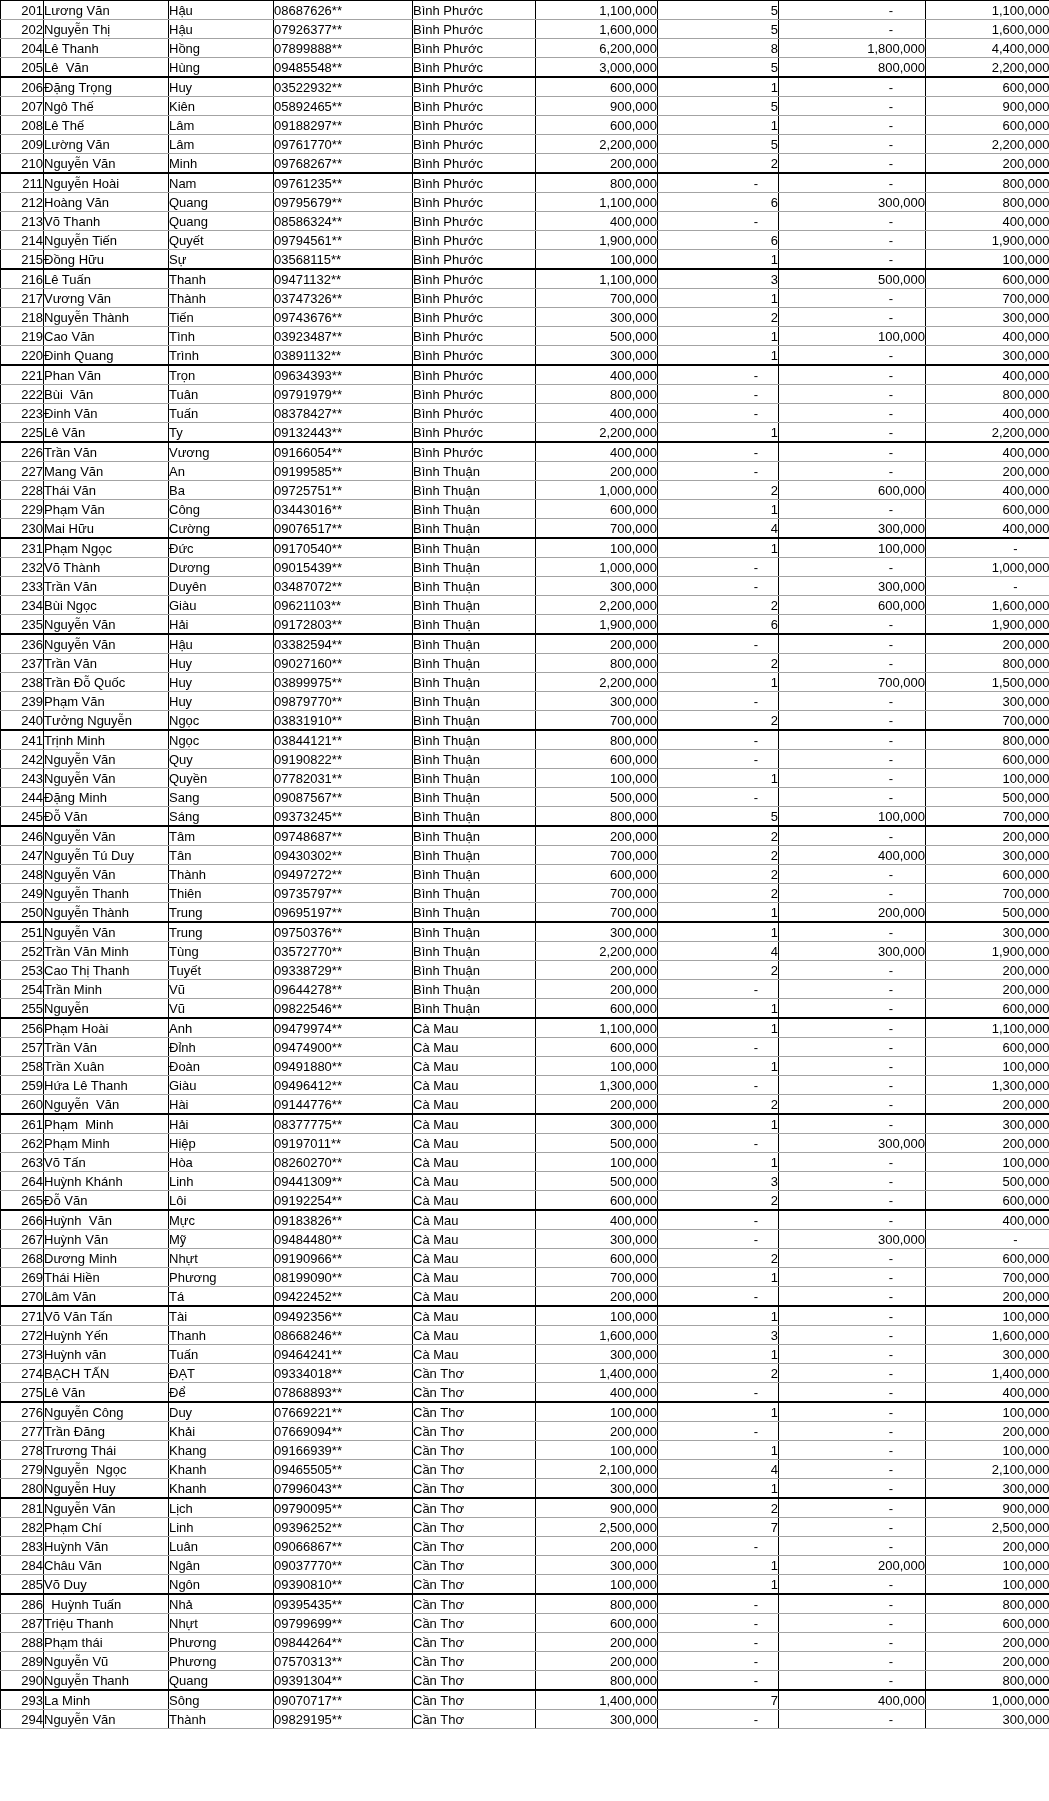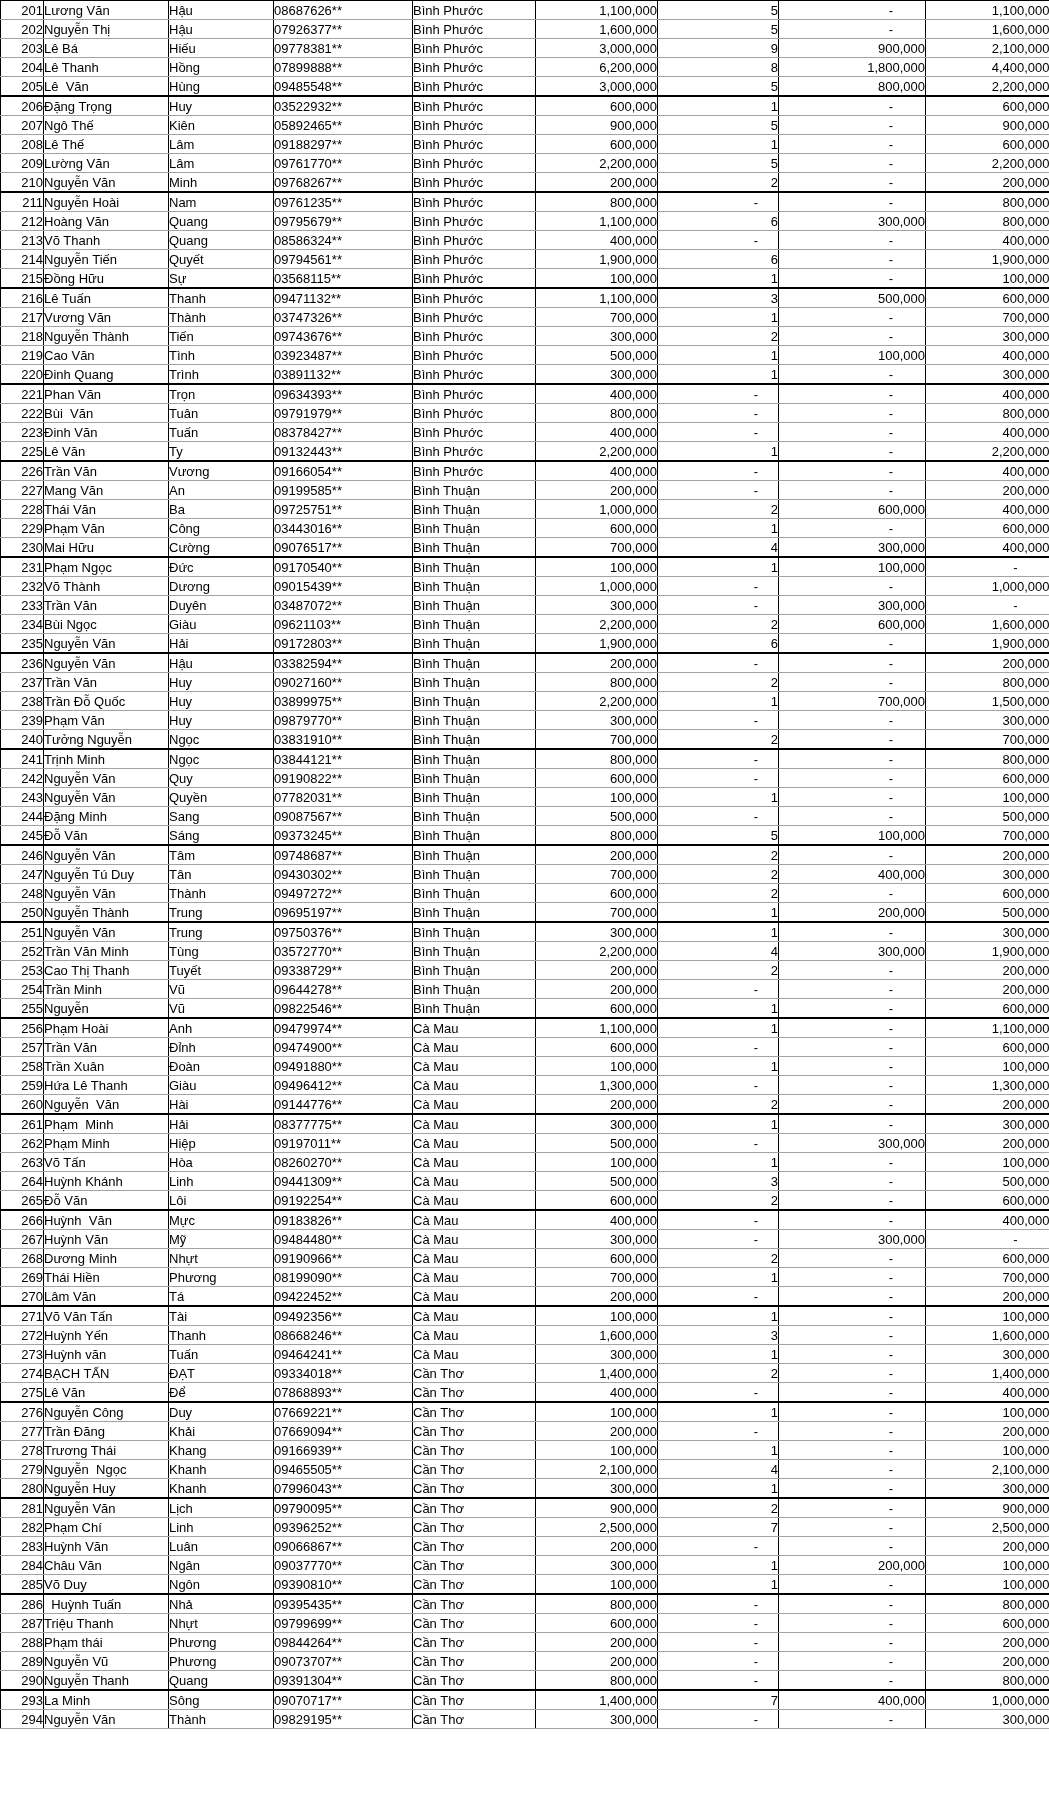--- a/index.html
+++ b/index.html
@@ -73,31 +73,20 @@
           <td>Nguyễn Thị</td>
           <td>Hậu</td>
           <td>07926377**</td>
           <td>Bình Phước</td>
           <td>1,600,000</td>
           <td>5</td>
           <td class="dash">-</td>
           <td>1,600,000</td>
         </tr>
         <tr>
-          <td>203</td>
-          <td>Lê Bá</td>
-          <td>Hiếu</td>
-          <td>09778381**</td>
-          <td>Bình Phước</td>
-          <td>3,000,000</td>
-          <td>9</td>
-          <td>900,000</td>
-          <td>2,100,000</td>
-        </tr>
-        <tr>
           <td>204</td>
           <td>Lê Thanh</td>
           <td>Hồng</td>
           <td>07899888**</td>
           <td>Bình Phước</td>
           <td>6,200,000</td>
           <td>8</td>
           <td>1,800,000</td>
           <td>4,400,000</td>
         </tr>
@@ -567,20 +556,31 @@
           <td>248</td>
           <td>Nguyễn Văn</td>
           <td>Thành</td>
           <td>09497272**</td>
           <td>Bình Thuận</td>
           <td>600,000</td>
           <td>2</td>
           <td class="dash">-</td>
           <td>600,000</td>
         </tr>
+        <tr>
+          <td>249</td>
+          <td>Nguyễn Thanh</td>
+          <td>Thiên</td>
+          <td>09735797**</td>
+          <td>Bình Thuận</td>
+          <td>700,000</td>
+          <td>2</td>
+          <td class="dash">-</td>
+          <td>700,000</td>
+        </tr>
         <tr class="grp">
           <td>250</td>
           <td>Nguyễn Thành</td>
           <td>Trung</td>
           <td>09695197**</td>
           <td>Bình Thuận</td>
           <td>700,000</td>
           <td>1</td>
           <td>200,000</td>
           <td>500,000</td>
@@ -1000,21 +1000,21 @@
           <td>Cần Thơ</td>
           <td>200,000</td>
           <td class="dash">-</td>
           <td class="dash">-</td>
           <td>200,000</td>
         </tr>
         <tr>
           <td>289</td>
           <td>Nguyễn Vũ</td>
           <td>Phương</td>
-          <td>09073707**</td>
+          <td>07570313**</td>
           <td>Cần Thơ</td>
           <td>200,000</td>
           <td class="dash">-</td>
           <td class="dash">-</td>
           <td>200,000</td>
         </tr>
         <tr class="grp">
           <td>290</td>
           <td>Nguyễn Thanh</td>
           <td>Quang</td>

